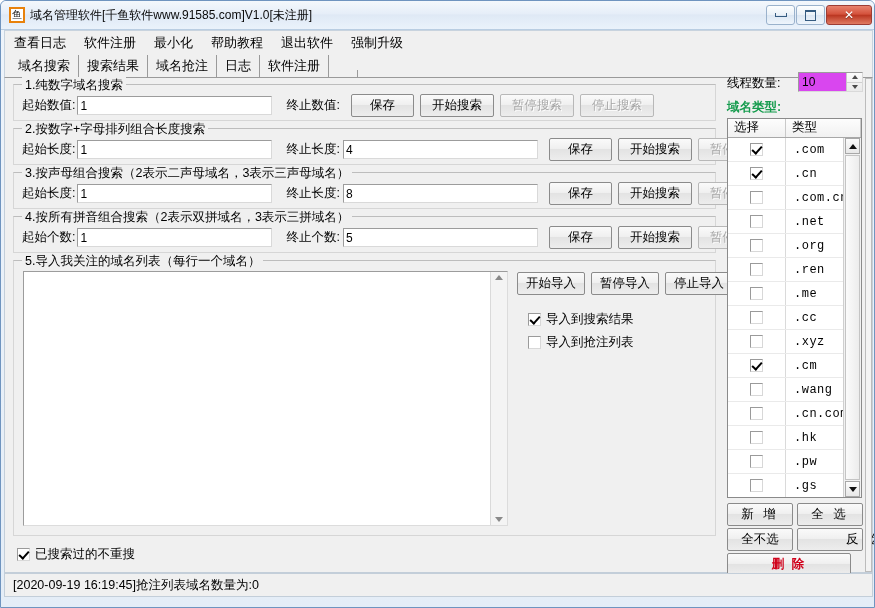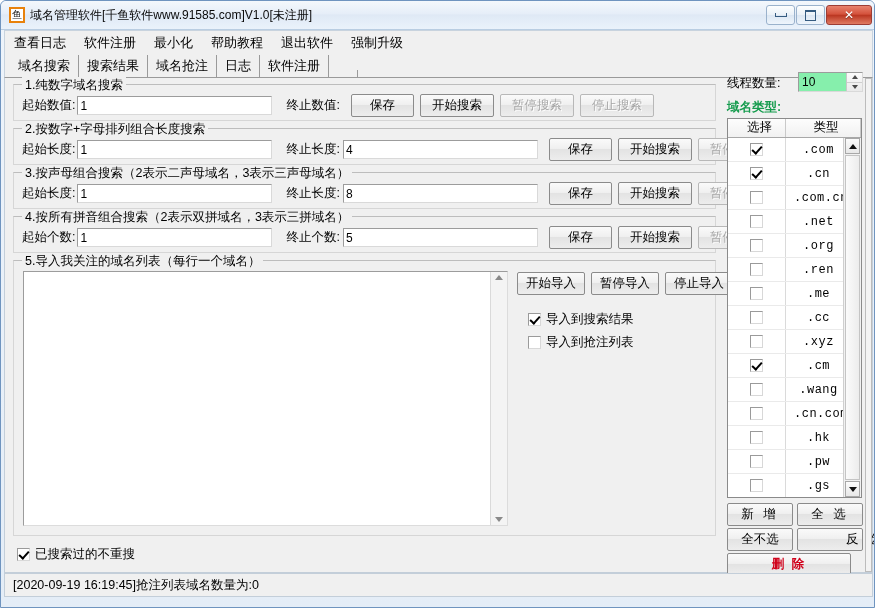--- a/index.html
+++ b/index.html
@@ -311,21 +311,21 @@
     height: 20px;
     box-sizing: border-box;
     align-items: stretch;
   }
   .spinner input {
     border: none; outline: none;
     flex: 1 1 auto;
     font-family: "Liberation Sans", sans-serif;
     font-size: 12px;
     padding: 0 3px;
-    background: #86efac;
+    background: #d946ef;
     min-width: 0;
   }
   .spin-btns {
     width: 15px;
     display: flex; flex-direction: column;
     border-left: 1px solid #c8c8c8;
     background: linear-gradient(to bottom, #fbfbfb, #eaeaea);
     flex: 0 0 auto;
   }
   .spin-btns div {
@@ -342,21 +342,20 @@
   .spin-arrow.d { border-top: 4px solid #4a4a4a; }
 
   .listbox {
     position: absolute;
     border: 1px solid #8a8a8a;
     background: #fff;
     box-sizing: border-box;
     display: flex;
     flex-direction: column;
     overflow: hidden;
-    text-align: center;
   }
   .lhead {
     display: flex;
     height: 19px;
     border-bottom: 1px solid #a8a8a8;
     background: linear-gradient(to bottom, #fdfdfd, #f1f1f1);
     flex: 0 0 auto;
     box-sizing: border-box;
   }
   .lhead .hc {

